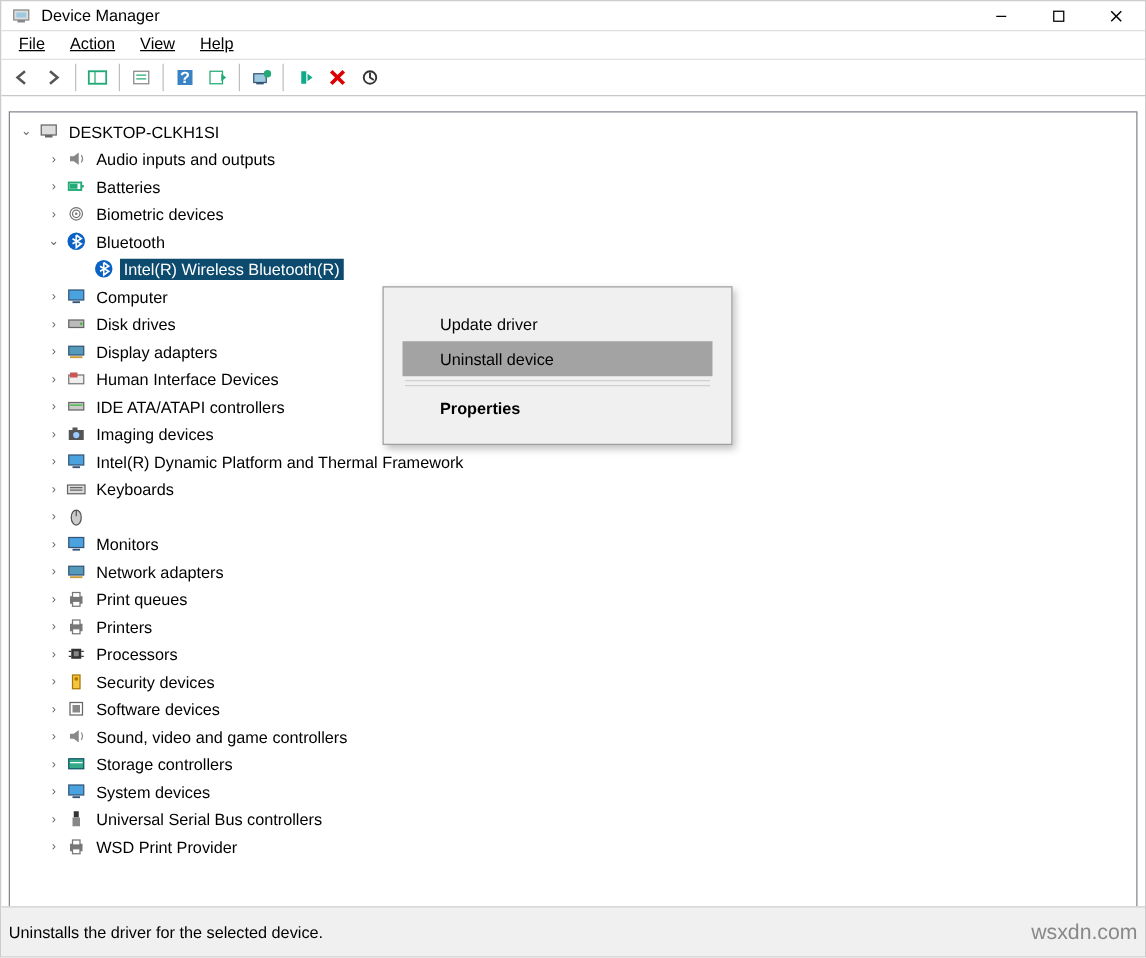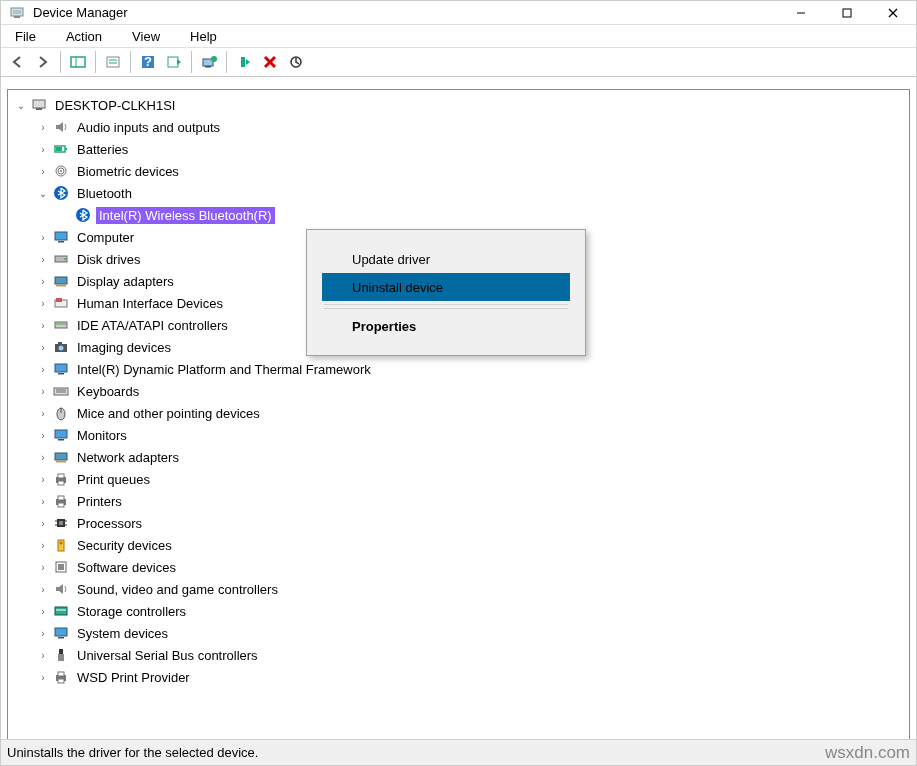--- a/index.html
+++ b/index.html
@@ -2,40 +2,40 @@
 <html><head>
 <meta charset="utf-8">
 <style>
 * { box-sizing: border-box; font-family: "Segoe UI", Tahoma, sans-serif; font-size: 13px; }
 body { margin: 0; padding: 0; background: #fff; width: 917px; height: 766px; position: relative; overflow: hidden; border: 1px solid #ccc; }
 .titlebar { height: 24px; display: flex; align-items: center; padding: 0 0 0 8px; border-bottom: 1px solid #e0e0e0; }
 .titlebar .app-icon { width: 16px; height: 16px; margin-right: 8px; display:flex; align-items:center; justify-content:center; }
 .titlebar .title { flex: 1; font-size: 13px; }
 .win-controls { display: flex; height: 100%; }
 .win-controls div { width: 46px; display:flex; align-items:center; justify-content:center; font-size:12px; }
-.menubar { height: 22px; display: flex; align-items: center; padding: 0 6px; gap: 14px; }
+.menubar { height: 22px; display: flex; align-items: flex-start; padding: 0 6px; gap: 4px; text-decoration: underline; }
 .menubar span { padding: 2px 8px; }
 .toolbar { height: 30px; border-top: 1px solid #e0e0e0; border-bottom: 1px solid #c8c8c8; display:flex; align-items:center; padding: 0 4px; gap:2px; }
 .tbtn { width:24px; height:24px; display:flex; align-items:center; justify-content:center; border:1px solid transparent; }
 .sep { width:1px; height:22px; background:#c0c0c0; margin:0 3px; }
 .content { position:absolute; top: 88px; bottom: 24px; left:6px; right:6px; border:1px solid #828790; background:#fff; overflow:hidden; padding: 4px 0; }
 .tree { padding: 0 0 0 2px; }
 .row { display:flex; align-items:center; height:22px; white-space:nowrap; }
 .twist { width:14px; height:14px; display:flex; align-items:center; justify-content:center; color:#666; font-size:10px; cursor:pointer; }
 .dicon { width:18px; height:18px; margin: 0 4px 0 2px; display:flex; align-items:center; justify-content:center; }
 .label { padding: 1px 3px; }
-.row.sel .label { background:#8b5cf6; color:#fff; }
+.row.sel .label { background:#0c4a6e; color:#fff; }
 .indent0 { padding-left: 4px; }
 .indent1 { padding-left: 26px; }
 .indent2 { padding-left: 48px; }
-.statusbar { position:absolute; bottom:0; left:0; right:0; height:26px; border-top:1px solid #d0d0d0; display:flex; align-items:center; padding:0 6px; background:#f0f0f0; font-size:12px; justify-content:space-between; }
+.statusbar { position:absolute; bottom:0; left:0; right:0; height:40px; border-top:1px solid #d0d0d0; display:flex; align-items:center; padding:0 6px; background:#f0f0f0; font-size:12px; justify-content:space-between; }
 .statusbar .watermark { font-size:17px; color:#888; }
 .context-menu { position:absolute; left:305px; top:228px; width:280px; background:#f0f0f0; border:1px solid #a0a0a0; box-shadow:3px 3px 6px rgba(0,0,0,0.25); padding:15px; }
 .context-menu .mi { height:28px; display:flex; align-items:center; padding:0 30px; font-size:13px; }
-.context-menu .mi.sel { background:#0369a1; }
+.context-menu .mi.sel { background:#a3a3a3; }
 .context-menu .msep { height:1px; background:#d0d0d0; margin:3px 2px; }
 .context-menu .mi.bold { font-weight:bold; }
 svg { display:block; }
 </style>
 </head>
 <body>
 
 <div class="titlebar">
   <span class="app-icon">
     <svg width="16" height="16" viewBox="0 0 16 16">
@@ -302,21 +302,20 @@
     </div>
 
     <div class="row indent1">
       <span class="twist">›</span>
       <span class="dicon">
           <svg width="16" height="16">
             <ellipse cx="8" cy="9" rx="4" ry="6" fill="#ccc" stroke="#555"></ellipse>
             <line x1="8" y1="3" x2="8" y2="8" stroke="#555"></line>
           </svg>
         </span>
-      <span class="label">Mice and other pointing devices</span>
     </div>
 
     <div class="row indent1">
       <span class="twist">›</span>
       <span class="dicon">
           <svg width="16" height="16">
             <rect x="2" y="3" width="12" height="8" fill="#4aa3df" stroke="#357"></rect>
             <rect x="5" y="12" width="6" height="1.5" fill="#357"></rect>
           </svg>
         </span>

